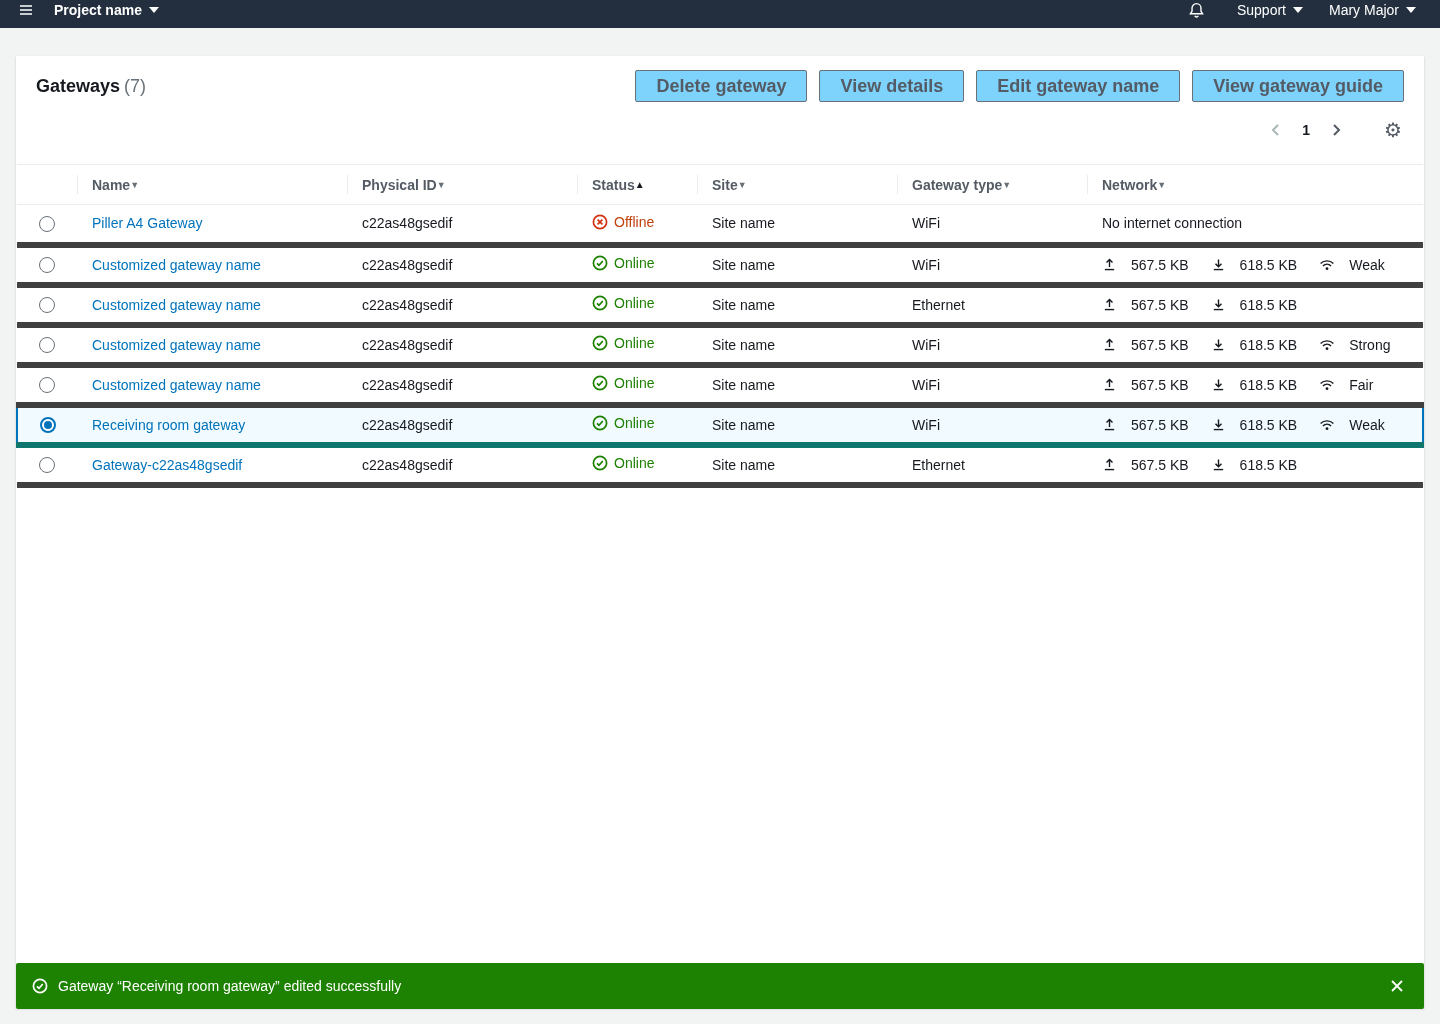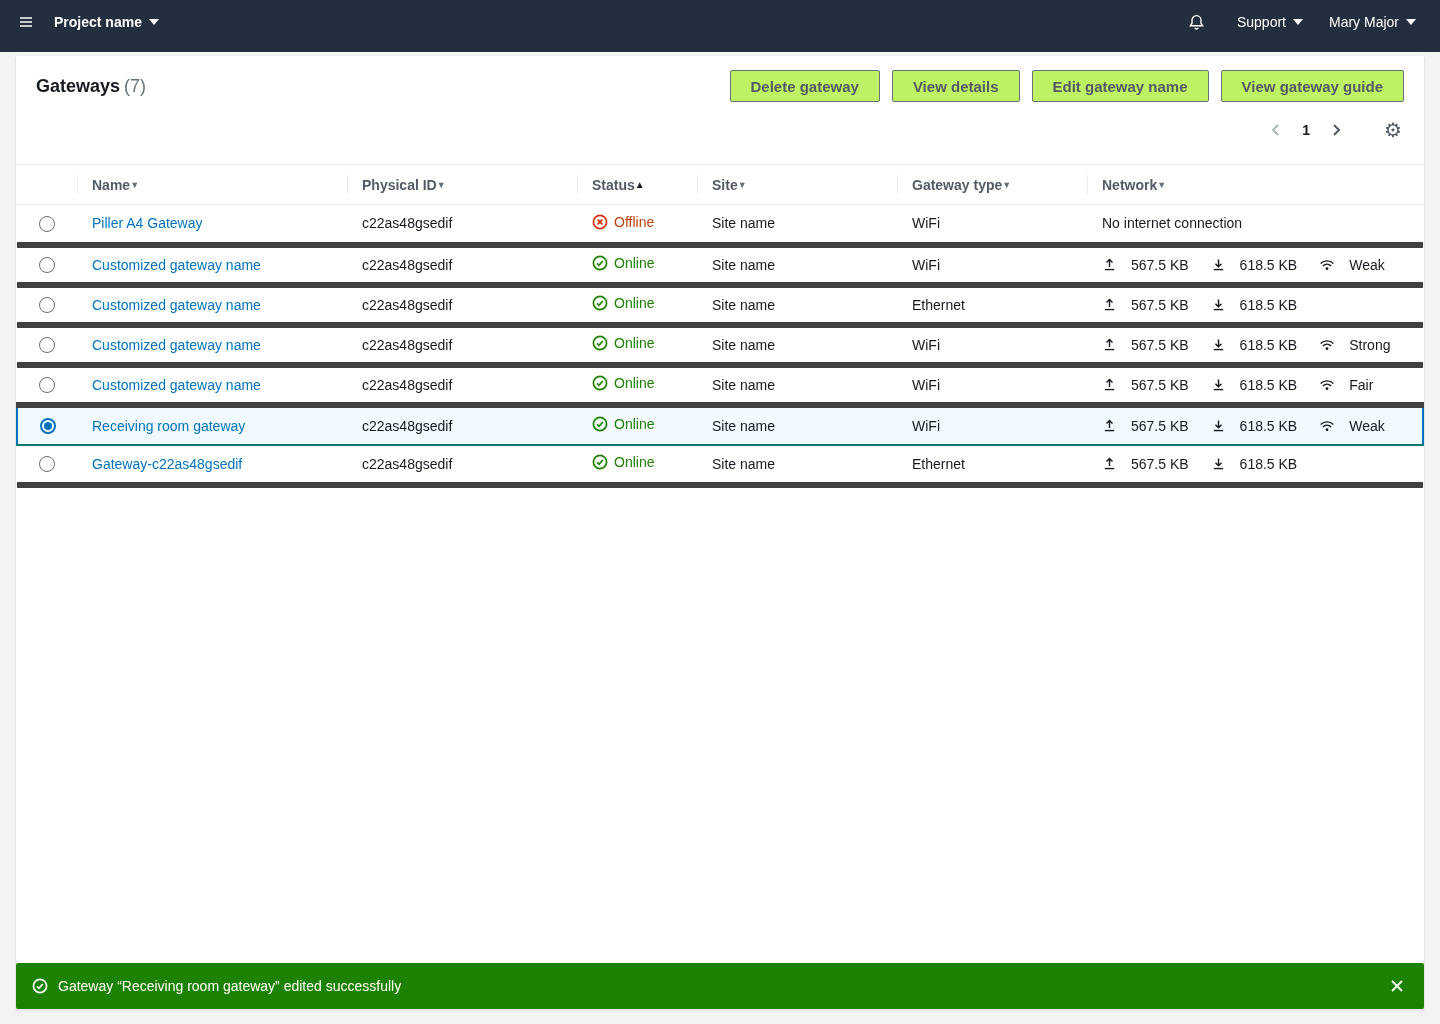--- a/index.html
+++ b/index.html
@@ -8,21 +8,21 @@
     font-family: "Liberation Sans", sans-serif;
     font-size: 14px;
     color: #16191f;
     background: #f2f3f3;
     position: relative;
     overflow: hidden;
   }
 
   
   .topbar {
-    height: 52px;
+    height: 28px;
     background: #232f3e;
     color: #fff;
     display: flex;
     align-items: center;
     justify-content: space-between;
     padding: 0 24px 8px 12px;
   }
   .topbar-left, .topbar-right { display: flex; align-items: center; }
   .icon-btn {
     background: none; border: none; color: #fff; cursor: pointer;
@@ -46,27 +46,27 @@
     box-shadow: 0 1px 2px rgba(0,28,36,0.18);
   }
   .card-header {
     padding: 14px 20px 0 20px;
     display: flex; align-items: center; justify-content: space-between;
   }
   .page-title { font-size: 18px; font-weight: 700; color: #16191f; }
   .page-title .count { color: #687078; font-weight: 400; margin-left: 4px; }
   .actions { display: flex; gap: 12px; }
   .btn {
-    background: #bef264;
+    background: #7dd3fc;
     border: 1px solid #687078;
     border-radius: 2px;
     color: #545b64;
     font-family: inherit;
     font-weight: 700;
-    font-size: 15px;
+    font-size: 18px;
     height: 32px;
     padding: 0 20px;
     cursor: pointer;
   }
   .pagination-row {
     display: flex; align-items: center; justify-content: flex-end;
     gap: 4px;
     padding: 12px 20px 0 20px;
     height: 44px;
   }
@@ -94,21 +94,21 @@
   }
   thead th:not(:first-child)::before {
     content: ''; position: absolute; left: 0; top: 10px; bottom: 10px;
     width: 1px; background: #eaeded;
   }
   .th-inner { display: flex; align-items: center; }
   .sort-icon { font-size: 9px; color: #687078; cursor: pointer; }
   .sort-icon.asc { font-size: 10px; color: #16191f; }
   tbody td { border-bottom: 6px solid #404040; color: #16191f; }
   tbody tr { cursor: pointer; }
-  tr.selected td { background: #f1faff; border-top: 2px solid #0073bb; border-bottom: 2px solid #0f766e; }
+  tr.selected td { background: #f1faff; border-top: 2px solid #0073bb; border-bottom: 6px solid #0f766e; }
   tr.selected td:first-child { border-left: 2px solid #0073bb; }
   tr.selected td:last-child { border-right: 2px solid #0073bb; }
   .sel-cell { text-align: center; }
   .radio {
     display: inline-block; width: 16px; height: 16px; border-radius: 50%;
     border: 1px solid #687078; background: #fff; vertical-align: middle; cursor: pointer;
   }
   .radio.checked { border: 2px solid #0073bb; position: relative; }
   .radio.checked::after {
     content: ''; position: absolute; left: 2px; top: 2px;

